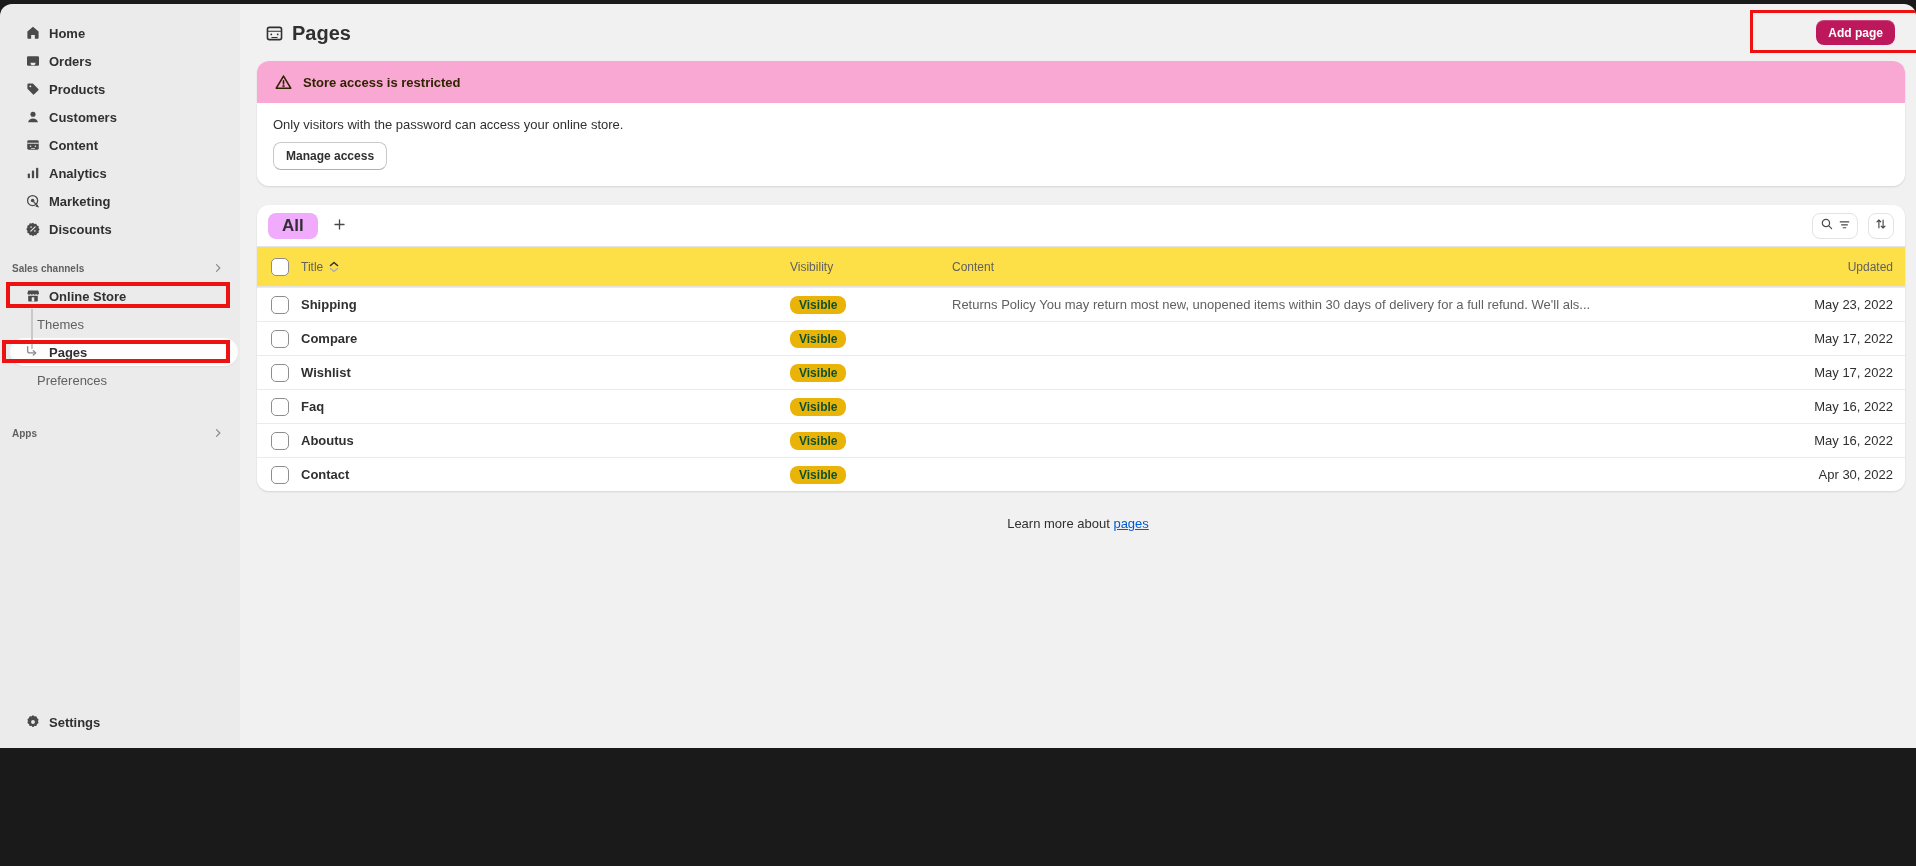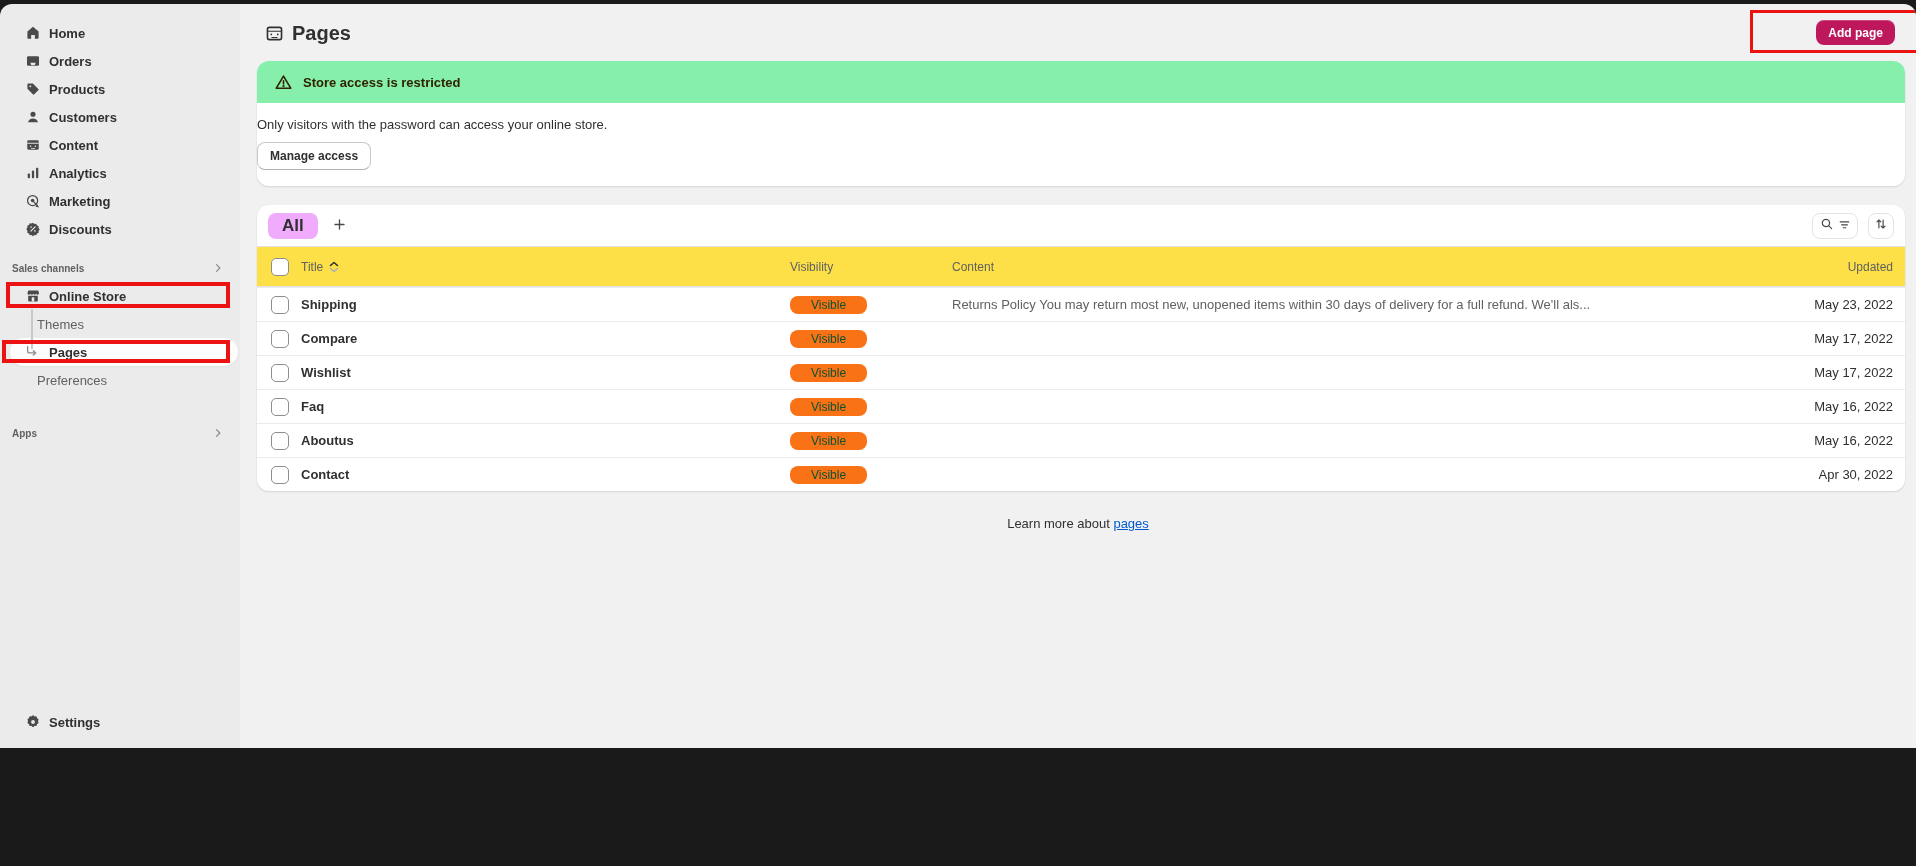--- a/index.html
+++ b/index.html
@@ -37,24 +37,24 @@
   .add-btn { position:absolute; right:21px; top:16px; height:25px; padding:0 12px;
              background:#be185d; color:#fff; border:none; border-radius:8px;
              font-size:12px; font-weight:700; font-family:inherit; cursor:pointer;
              box-shadow:inset 0 1px 0 rgba(255,255,255,.2); z-index:2; }
   .anno-add { position:absolute; top:6px; right:-6px; width:172px; height:43px;
               border:3px solid #ed1212; z-index:3; pointer-events:none; }
 
   
   .banner { position:absolute; left:17px; top:57px; width:1648px; background:#fff;
             border-radius:12px; box-shadow:0 1px 2px rgba(0,0,0,.12); overflow:hidden; }
-  .banner-head { height:42px; background:#86efac; display:flex; align-items:center; gap:10px; padding:0 17px; }
+  .banner-head { height:42px; background:#f9a8d4; display:flex; align-items:center; gap:10px; padding:0 17px; }
   .banner-head .icn { color:#302400; display:flex; }
   .banner-title { font-size:13px; font-weight:700; color:#302400; }
-  .banner-body { padding:14px 0 16px; }
+  .banner-body { padding:14px 16px 16px; }
   .banner-text { font-size:13px; color:#303030; margin-bottom:10px; }
   .sec-btn { height:28px; padding:0 12px; background:#fff; border:1px solid #c9c9c9; border-bottom-color:#b0b0b0;
              border-radius:8px; font-size:12px; font-weight:600; color:#303030; font-family:inherit; cursor:pointer; }
 
   
   .card { position:absolute; left:17px; top:201px; width:1648px; background:#fff;
           border-radius:12px; box-shadow:0 1px 2px rgba(0,0,0,.12); }
   .tabs-row { height:42px; display:flex; align-items:center; padding:0 11px; border-bottom:1px solid #e3e3e3; }
   .tab-pill { height:26px; padding:0 14px; display:flex; align-items:center; background:#f0abfc;
               border-radius:8px; font-size:17px; font-weight:600; color:#303030; cursor:pointer; }
@@ -72,22 +72,22 @@
   .trow:first-of-type { border-top:none; }
   .trow:last-of-type { border-radius:0 0 12px 12px; }
   .cell { display:flex; align-items:center; }
   .cell.cb { width:44px; padding-left:14px; }
   .cell.titlec { width:489px; font-weight:600; color:#303030; }
   .cell.vis { width:162px; }
   .cell.contentc { flex:1; color:#616161; overflow:hidden; white-space:nowrap; }
   .cell.updated { width:140px; justify-content:flex-end; padding-right:12px; color:#303030; }
   .thead .cell.titlec, .thead .cell.updated { font-weight:400; color:#616161; }
   .checkbox { width:18px; height:18px; border:1.66px solid #8d8d8d; border-radius:5px; background:#fff; cursor:pointer; }
-  .badge { display:inline-flex; align-items:center; padding:2px 21px; background:#f97316; color:#0c5132;
-           border-radius:8px; font-size:12px; font-weight:400; }
+  .badge { display:inline-flex; align-items:center; padding:2px 9px; background:#eab308; color:#0c5132;
+           border-radius:8px; font-size:12px; font-weight:700; }
   .sort-caret { display:flex; flex-direction:column; margin-left:6px; }
 
   .learn-more { position:absolute; top:512px; left:0; width:100%; text-align:center;
                 font-size:13px; color:#303030; }
   .learn-more a { color:#005bd3; text-decoration:underline; cursor:pointer; }
 </style>
 </head>
 <body>
 
 <div class="app">

